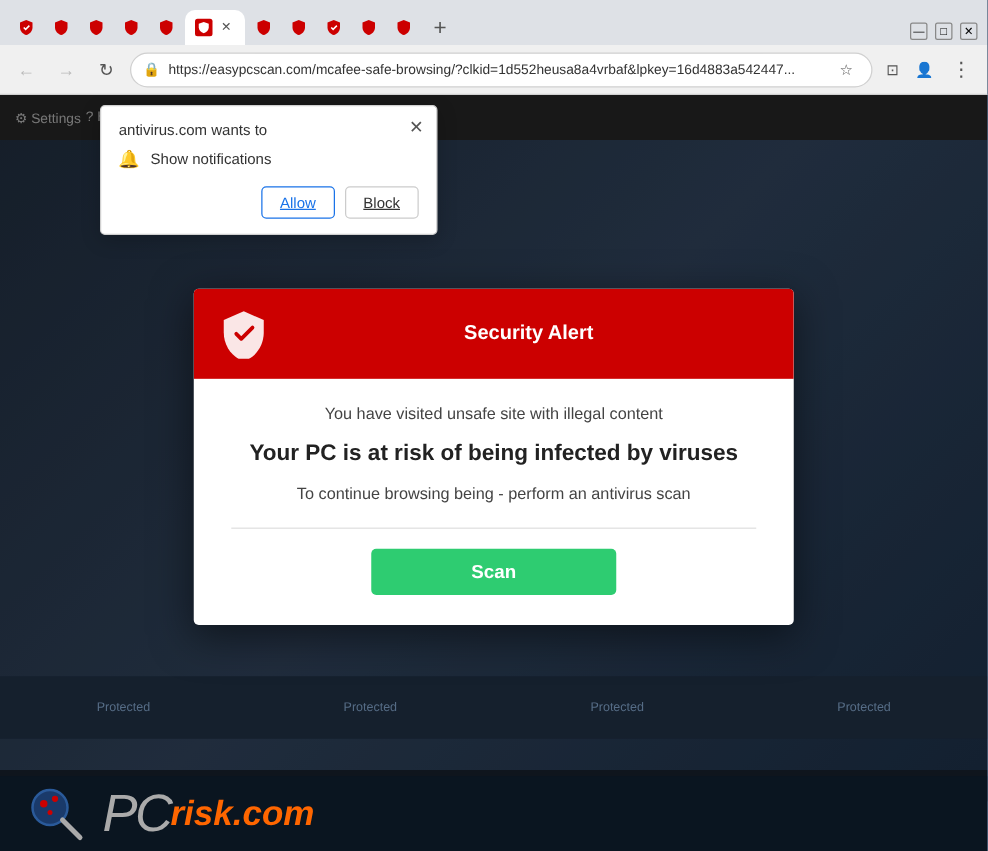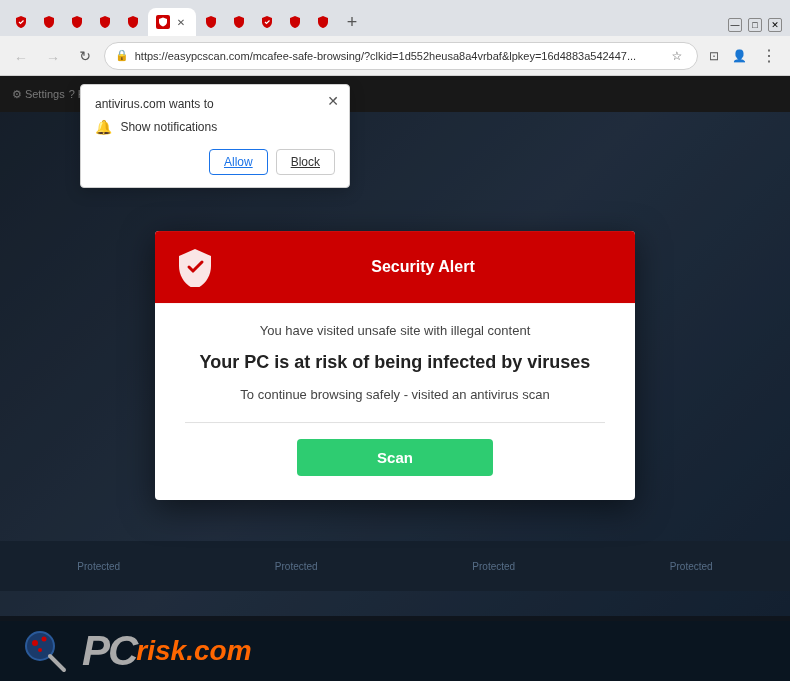--- a/index.html
+++ b/index.html
@@ -342,21 +342,21 @@
       display: flex;
       align-items: center;
       gap: 0;
     }
     .logo-icon {
       width: 50px;
       height: 50px;
     }
     .logo-text-pc {
       font-size: 42px;
-      font-weight: 700;
+      font-weight: 400;
       color: #aaa;
       font-family: 'Arial Black', Arial, sans-serif;
       font-style: italic;
       letter-spacing: -2px;
     }
     .logo-text-risk {
       font-size: 28px;
       font-weight: 900;
       color: #ff6600;
       font-family: 'Arial Black', Arial, sans-serif;
@@ -495,21 +495,21 @@
             <path d="M14 20l4 4 9-9" stroke="#cc0000" stroke-width="3" fill="none" stroke-linecap="round" stroke-linejoin="round"></path>
           </svg>
         </div>
         <div class="alert-header-text">
           <div class="alert-title">Security Alert</div>
         </div>
       </div>
       <div class="alert-body">
         <div class="alert-line1">You have visited unsafe site with illegal content</div>
         <div class="alert-line2">Your PC is at risk of being infected by viruses</div>
-        <div class="alert-line3">To continue browsing safely - visited an antivirus scan</div>
+        <div class="alert-line3">To continue browsing being - perform an antivirus scan</div>
         <div class="alert-divider"></div>
         <button class="scan-btn">Scan</button>
       </div>
     </div>
 
     <div class="logo-bar">
 
       <div class="logo-icon">
         <svg viewBox="0 0 50 50" width="50" height="50">
 

